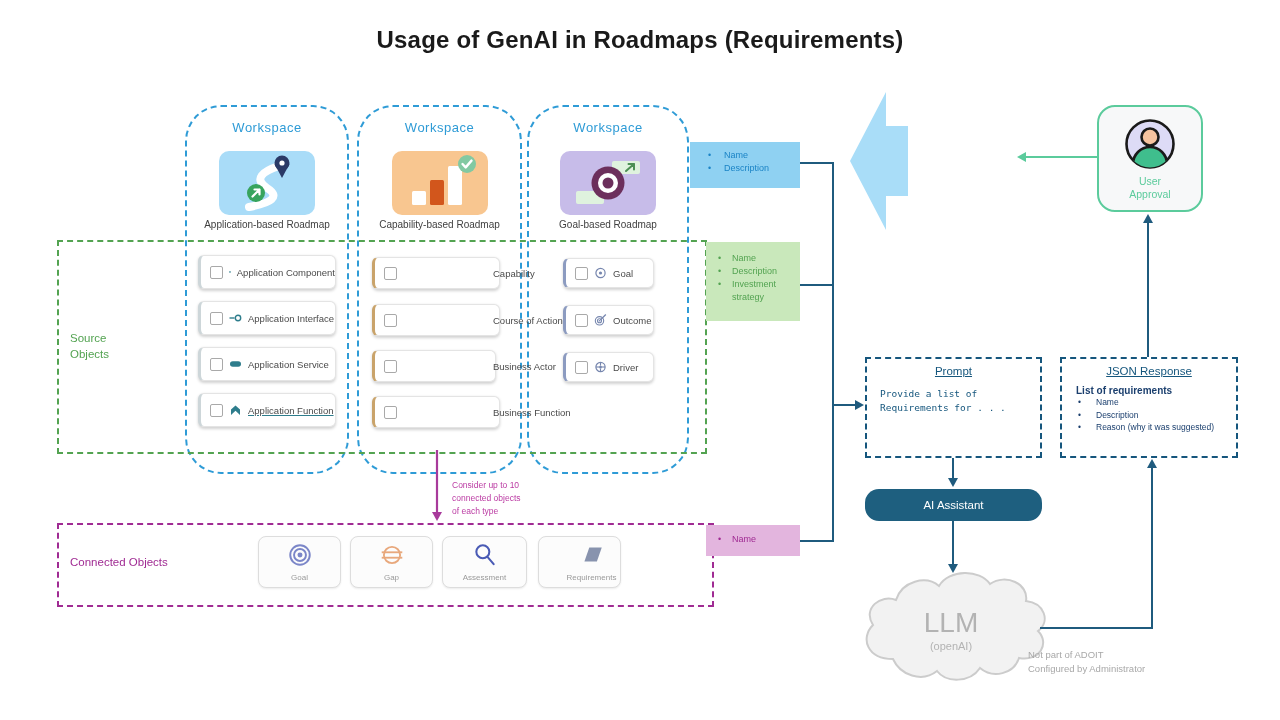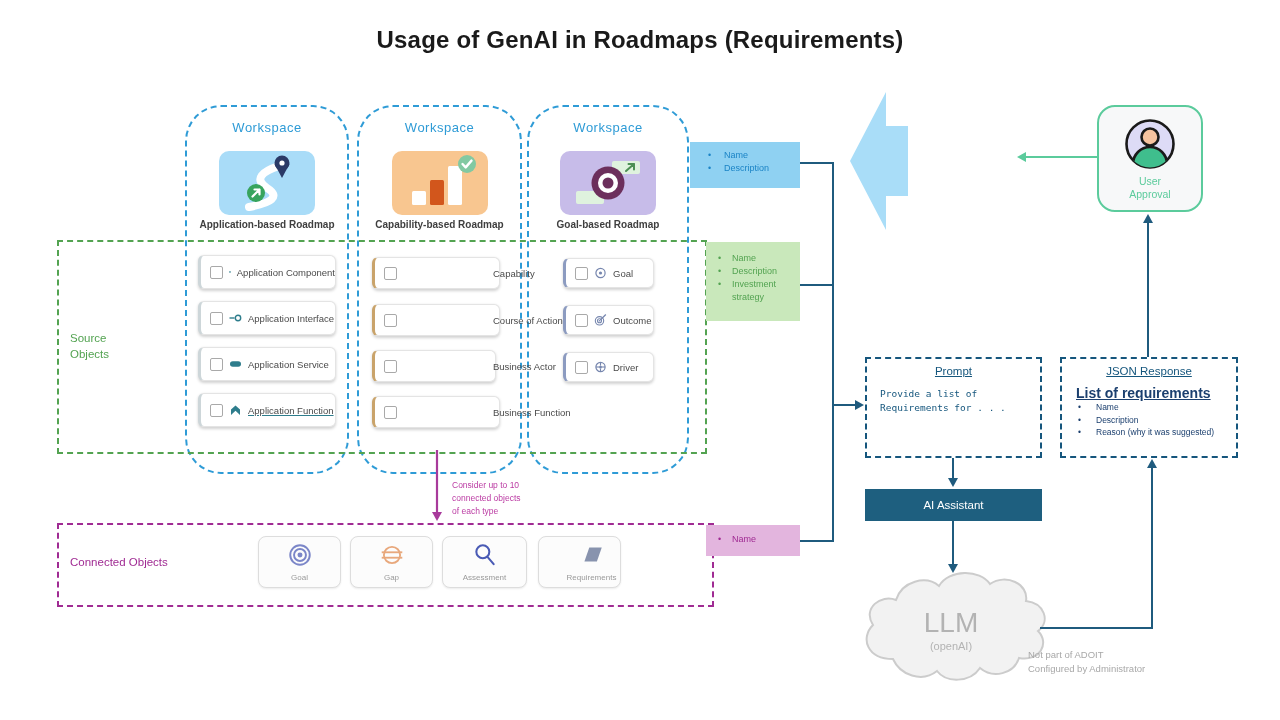--- a/index.html
+++ b/index.html
@@ -7,21 +7,21 @@
           font-family:"Liberation Sans",sans-serif;}
   .abs{position:absolute;}
   .pre{white-space:pre-line;}
 
   .title{left:0;top:26px;width:1280px;text-align:center;font-size:24px;color:#1a1a1a;font-weight:600;letter-spacing:.2px;}
 
   
   .ws-box{border:2.5px dashed #2E9BD6;border-radius:36px;height:365px;top:105px;background:transparent;}
   .ws-head{position:absolute;top:13px;left:0;right:0;text-align:center;color:#2E9BD6;font-size:13px;letter-spacing:.5px;}
   .ws-tile{position:absolute;top:44px;left:50%;transform:translateX(-50%);}
-  .ws-label{position:absolute;top:112px;left:0;right:0;text-align:center;font-size:10px;font-weight:bold;color:#3f3f3f;}
+  .ws-label{position:absolute;top:112px;left:0;right:0;text-align:center;font-size:10px;font-weight:normal;color:#3f3f3f;}
 
   
   .frame-green{left:57px;top:240px;width:646px;height:210px;border:2px dashed #53A351;}
   .frame-green .lbl{position:absolute;left:11px;top:88px;color:#53A351;font-size:11.5px;line-height:16px;}
   .frame-magenta{left:57px;top:523px;width:653px;height:80px;border:2px dashed #A02B93;}
   .frame-magenta .lbl{position:absolute;left:11px;top:31px;color:#A02B93;font-size:11.5px;}
 
   
   .src-card{background:#fff;border:1px solid #e4e4e4;border-radius:6px;
             box-shadow:0 1.5px 3px rgba(0,0,0,.18);display:flex;align-items:center;
@@ -58,26 +58,26 @@
   .node-req .nlabel{position:absolute;bottom:11px;left:0;right:0;color:#2196D4;font-size:10.5px;}
   .node-user{left:1097px;top:105px;width:106px;height:107px;border:2.5px solid #5BCB9C;}
   .node-user .nlabel{position:absolute;bottom:9px;left:0;right:0;color:#5BCB9C;font-size:10.5px;line-height:13px;}
 
   .dash-box{border:2.5px dashed #15567D;background:#fff;box-sizing:border-box;z-index:5;}
   .dash-box .dtitle{text-align:center;margin-top:6px;font-size:11.5px;color:#15567D;text-decoration:underline;}
   .prompt-box{left:865px;top:357px;width:177px;height:101px;}
   .prompt-body{margin:10px 0 0 13px;font-family:"DejaVu Sans Mono","Liberation Mono",monospace;
                font-size:9.5px;line-height:14px;color:#15567D;}
   .json-box{left:1060px;top:357px;width:178px;height:101px;}
-  .json-head{margin:8px 12px 0 14px;font-size:14px;font-weight:bold;color:#1b3f6e;text-decoration:underline;}
+  .json-head{margin:8px 12px 0 14px;font-size:10px;font-weight:bold;color:#1b3f6e;}
   .json-item{position:relative;font-size:8.5px;line-height:12.5px;color:#1b3f6e;padding-left:34px;padding-right:8px;}
   .json-item::before{content:"•";position:absolute;left:16px;}
 
   .ai-bar{left:865px;top:489px;width:177px;height:32px;background:#1E5F7F;color:#fff;
-          display:flex;align-items:center;justify-content:center;font-size:11.5px;z-index:5;}
+          display:flex;align-items:center;justify-content:center;font-size:11.5px;z-index:5;border-radius:14px;}
 
   .footnote{left:1028px;top:648px;width:160px;font-size:9.5px;line-height:13.5px;color:#A8A8A8;}
 
   .overlay{left:0;top:0;width:1280px;height:720px;pointer-events:none;z-index:8;}
 </style>
 </head>
 <body>
 
 <div class="canvas">
 

